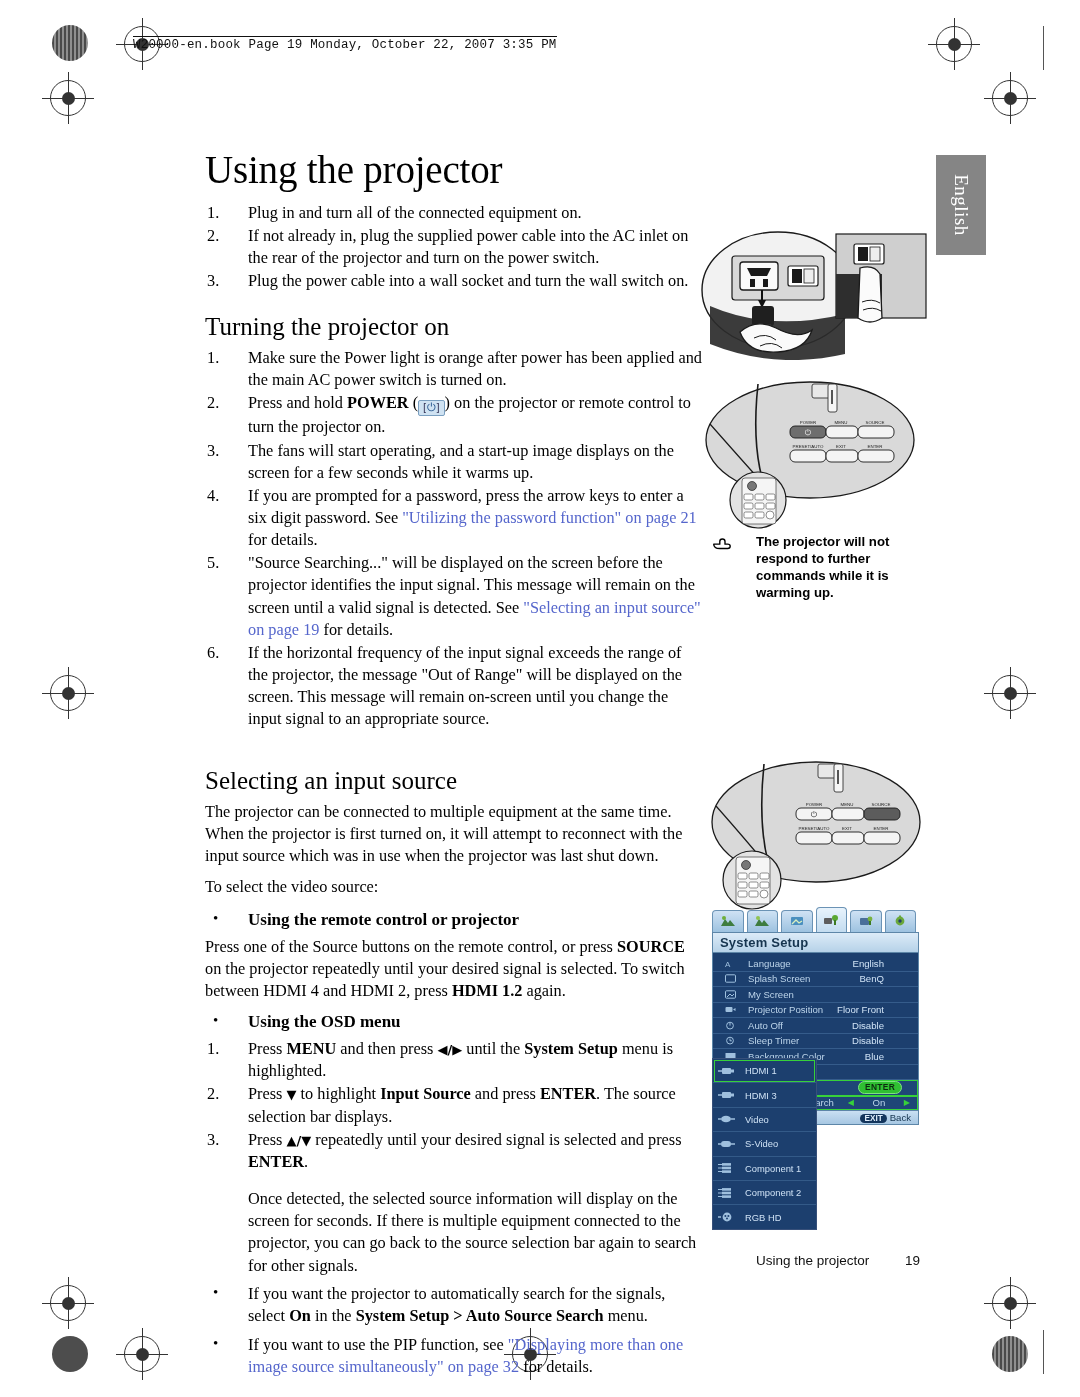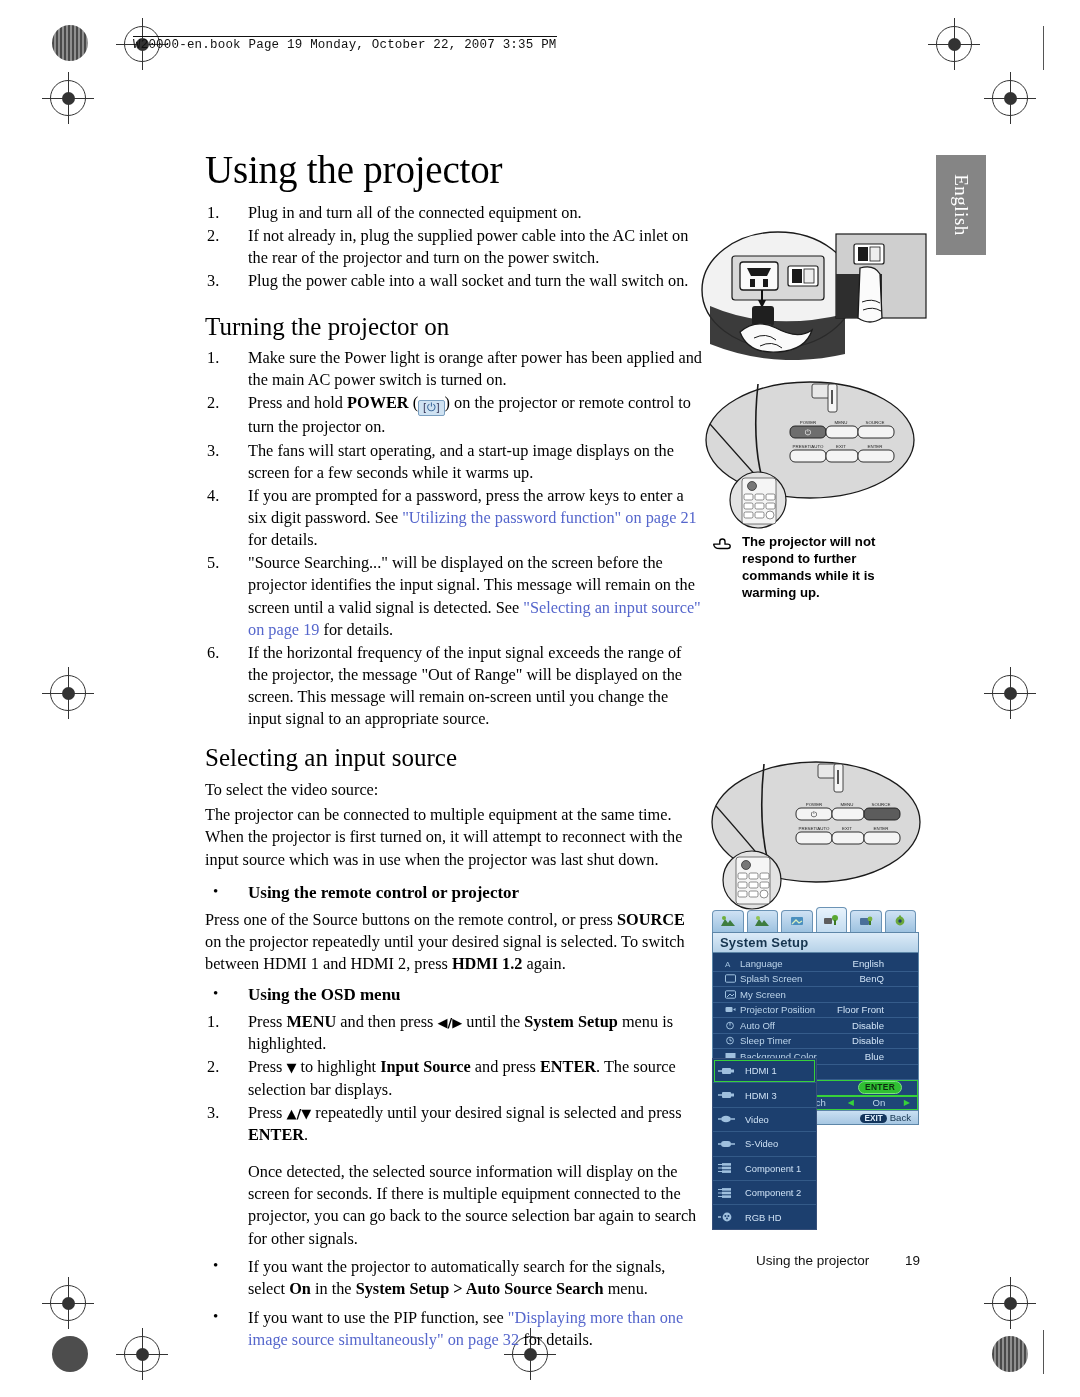--- a/index.html
+++ b/index.html
@@ -57,40 +57,40 @@
     border-radius:2px;padding:0 4px;line-height:13px;height:14px;font-family:"DejaVu Sans",sans-serif;
     font-size:11px;color:#21518a;position:relative;}
   .keyicon .br{display:inline-block;color:#335;font-size:10px;}
 
   
   .fig{position:absolute;}
 
   
   .note{position:absolute;left:712px;top:534px;width:215px;}
   .note .hand{position:absolute;left:0;top:3px;width:26px;height:16px;}
-  .note .ntxt{margin-left:30px;font-family:"Liberation Sans",sans-serif;font-weight:bold;
+  .note .ntxt{margin-left:44px;font-family:"Liberation Sans",sans-serif;font-weight:bold;
     font-size:13.2px;line-height:1.28;color:#000;}
 
   
   .osd{position:absolute;left:712px;top:908px;width:207px;}
   .osd .tabs{display:flex;height:24px;align-items:flex-end;}
   .osd .tab{width:30px;height:21px;margin-right:3px;border-radius:4px 4px 0 0;
     background:linear-gradient(#cfe2f4,#9dc2e0);border:1px solid #6b93b5;border-bottom:none;
     display:flex;align-items:center;justify-content:center;}
   .osd .tab.active{height:24px;background:linear-gradient(#e8f3fc,#c3dcf0);}
   .osd .tab svg{display:block;}
   .osd .bar{background:linear-gradient(#dcebf8,#b6d2e8);border:1px solid #5d86a8;
     font-family:"Liberation Sans",sans-serif;font-weight:bold;font-size:13px;color:#16354f;
     padding:2px 7px;letter-spacing:.2px;}
   .osd .panel{background:#1c3f6e;border:1px solid #5d86a8;border-top:none;padding:3px 0 0 0;}
   .osd .row{display:flex;align-items:center;height:14.5px;padding:0 8px 0 12px;
     font-family:"Liberation Sans",sans-serif;font-size:9.6px;color:#bcd4ea;
     border-bottom:1px solid rgba(120,170,215,.28);}
   .osd .row .ic{width:11px;height:9px;margin-right:4px;flex:0 0 11px;}
-  .osd .row .lbl{flex:1;white-space:nowrap;}
+  .osd .row .lbl{flex:1;white-space:nowrap;margin-left:8px;}
   .osd .row .val{white-space:nowrap;color:#cfe2f5;margin-right:26px;}
   .osd .row.sel{outline:1.5px solid #37d13a;outline-offset:-1px;background:#1f4677;}
   .osd .pill{background:#2fbf32;color:#0c2a10;border-radius:7px;font-size:8.4px;font-weight:bold;
     padding:0 6px;line-height:11px;border:1px solid #7ee37f;letter-spacing:.3px;}
   .osd .lr{color:#37d13a;font-size:8px;}
   .osd .statusbar{display:flex;align-items:center;justify-content:space-between;
     background:linear-gradient(#c9e0f3,#a7c7e2);border:1px solid #5d86a8;border-top:none;
     font-family:"Liberation Sans",sans-serif;font-size:9.6px;color:#16354f;padding:1px 7px;}
   .osd .statusbar .exitk{background:#13355c;color:#dfeefc;border-radius:6px;padding:0 4px;
     font-size:8.2px;font-weight:bold;margin-right:3px;}
@@ -203,29 +203,29 @@
       <li>
         <span class="num">5.</span>
         <span>"Source Searching..." will be displayed on the screen before the projector identifies the input signal. This message will remain on the screen until a valid signal is detected. See </span><span class="lnk">"Selecting an input source" on page 19</span><span> for details.</span>
       </li>
       <li>
         <span class="num">6.</span>
         <span>If the horizontal frequency of the input signal exceeds the range of the projector, the message "Out of Range" will be displayed on the screen. This message will remain on-screen until you change the input signal to an appropriate source.</span>
       </li>
     </ol>
 
-    <h2 class="sec" style="margin-top:13px;">Selecting an input source</h2>
+    <h2 class="sec" style="margin-top:36px;">Selecting an input source</h2>
+    <p class="body">The projector can be connected to multiple equipment at the same time. When the projector is first turned on, it will attempt to reconnect with the input source which was in use when the projector was last shut down.</p>
     <p class="body" style="margin-top:8px;">To select the video source:</p>
-    <p class="body">The projector can be connected to multiple equipment at the same time. When the projector is first turned on, it will attempt to reconnect with the input source which was in use when the projector was last shut down.</p>
 
     <div class="headbullet">
       <span class="bul">•</span>
       <span>Using the remote control or projector</span>
     </div>
-    <p class="body"><span>Press one of the Source buttons on the remote control, or press </span><b>SOURCE</b><span> on the projector repeatedly until your desired signal is selected. To switch between HDMI 1 and HDMI 2, press </span><b>HDMI 1.2</b><span> again.</span></p>
+    <p class="body"><span>Press one of the Source buttons on the remote control, or press </span><b>SOURCE</b><span> on the projector repeatedly until your desired signal is selected. To switch between HDMI 4 and HDMI 2, press </span><b>HDMI 1.2</b><span> again.</span></p>
 
     <div class="headbullet" style="margin-top:10px;">
       <span class="bul">•</span>
       <span>Using the OSD menu</span>
     </div>
 
     <ol class="steps">
       <li>
         <span class="num">1.</span><span>Press </span><b>MENU</b><span> and then press </span><b class="arrowg">◀/▶</b><span> until the </span><b>System Setup</b><span> menu is highlighted.</span>
       </li>

